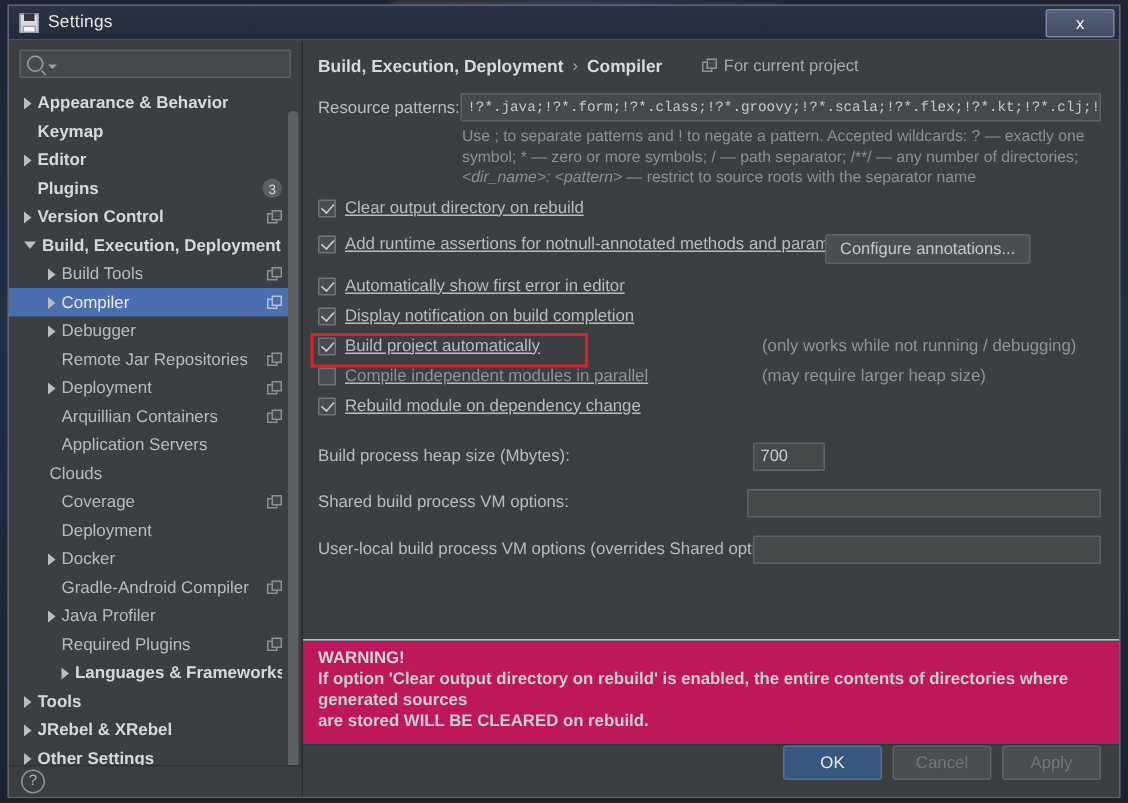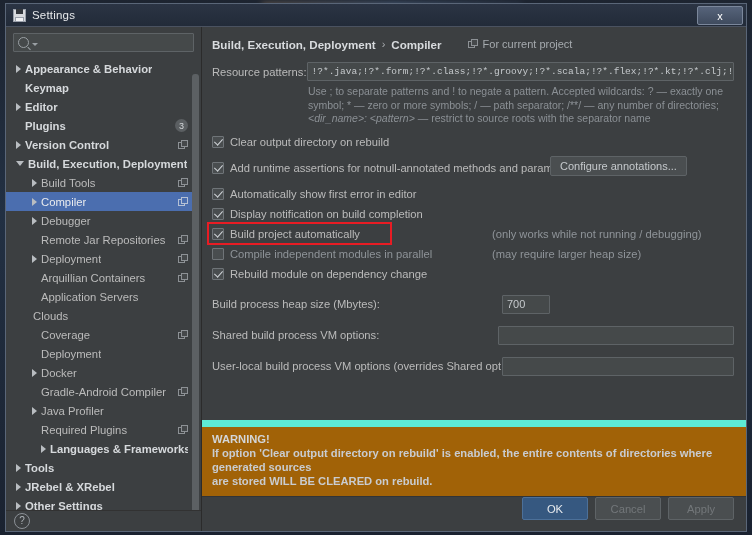--- a/index.html
+++ b/index.html
@@ -393,24 +393,24 @@
     font-size: 10.5px;
     color: #8b9095;
     line-height: 13.5px;
     margin: 2px 0 7px 96px;
     max-width: 440px;
   }
   .hint-block i { font-style: italic; }
 
   .cb-row {
     display: flex;
-    align-items: center;
     height: 18px;
     margin-bottom: 2px;
     position: relative;
+    text-decoration: underline;
   }
   .cb-row.gap-top { margin-top: 6px; }
   .checkbox {
     width: 12px; height: 12px;
     border: 1px solid #6f7478;
     background: #494d4f;
     box-sizing: border-box;
     margin-right: 6px;
     flex: none;
     position: relative;
@@ -427,21 +427,21 @@
     transform: rotate(42deg);
   }
   .cb-label {
     font-size: 11.2px;
     color: #bbbbbb;
     white-space: nowrap;
   }
   .cb-label.dim { color: #8e9398; }
   .cb-note {
     position: absolute;
-    left: 280px;
+    left: 296px;
     font-size: 11.2px;
     color: #8f9499;
     white-space: nowrap;
   }
   .btn {
     background: #4a4e50;
     border: 1px solid #5e6366;
     color: #c5c9cc;
     font-size: 11px;
     height: 20px;
@@ -473,22 +473,22 @@
     position: absolute;
     border: 2px solid #e81c24;
     box-sizing: border-box;
     pointer-events: none;
   }
 
   
   .warning-area {
     flex: none;
     padding: 6px 12px 8px 10px;
-    border-top: 7px solid #5eead4;
-    background: #a16207;
+    border-top: 1px solid #5eead4;
+    background: #be185d;
   }
   .warn-title {
     font-weight: bold;
     font-size: 11.2px;
     color: #d3d6d9;
     margin-bottom: 1px;
   }
   .warn-text {
     font-weight: bold;
     font-size: 11.2px;

